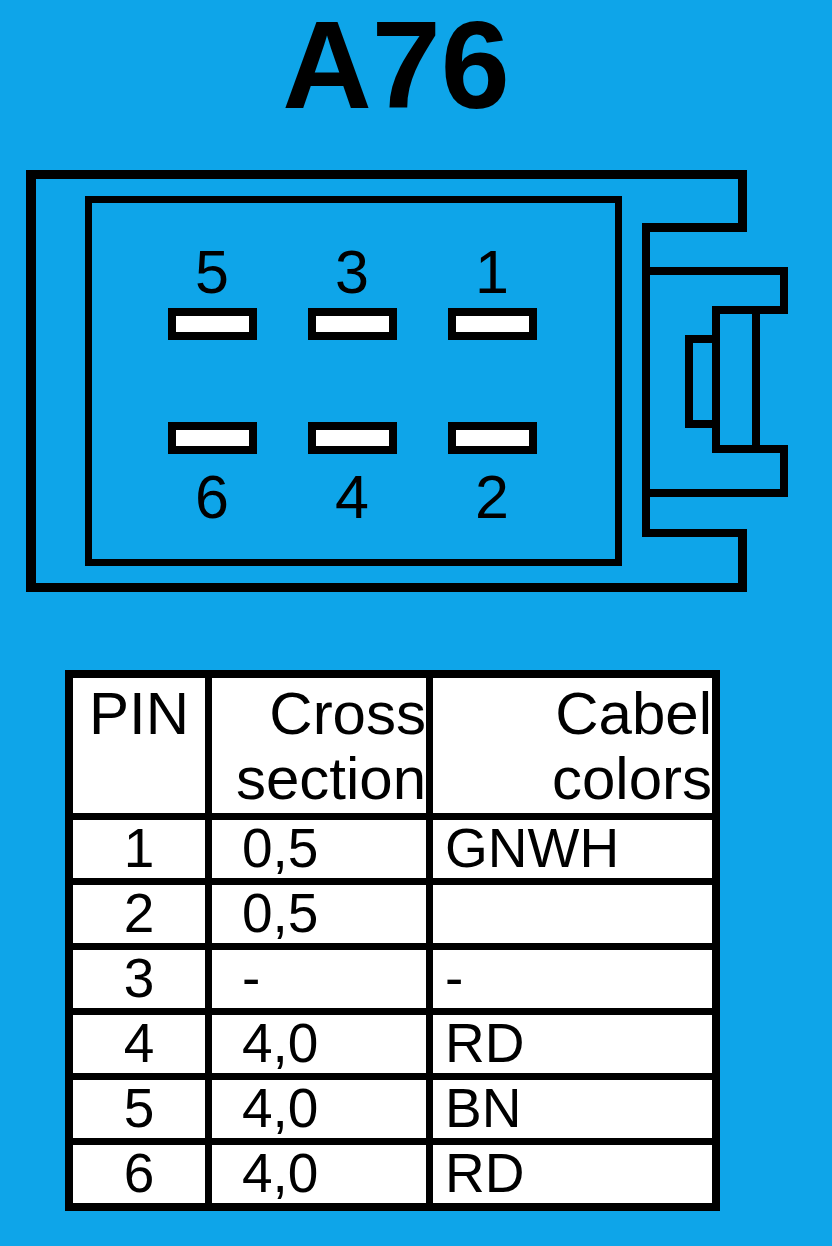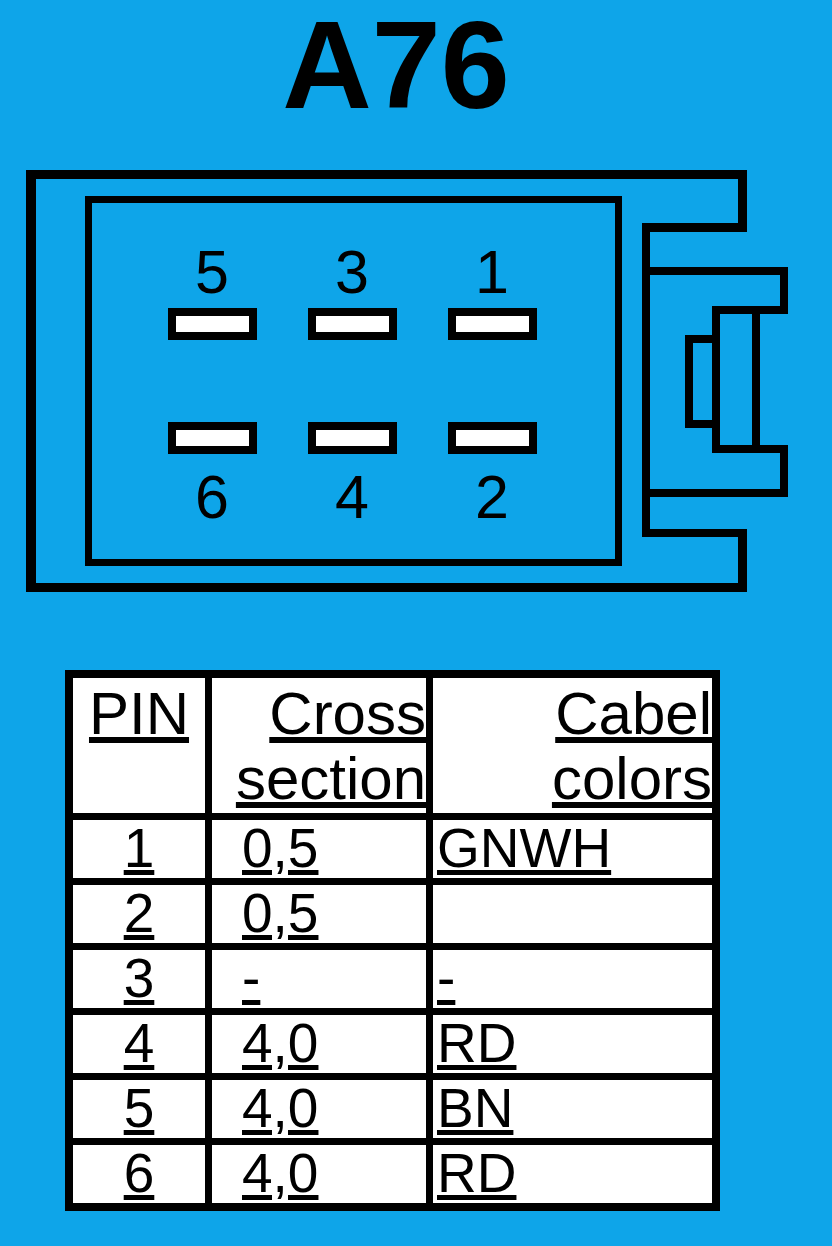--- a/index.html
+++ b/index.html
@@ -11,24 +11,24 @@
   .pin-label{position:absolute;width:60px;text-align:center;font-size:61px;line-height:1;}
   .pin-top{top:242px;}
   .pin-bottom{top:467px;}
   .px0{left:182px;} .px1{left:322px;} .px2{left:462px;}
 
   .tbl{position:absolute;left:65px;top:670px;width:655px;border:8px solid #000;
        box-sizing:border-box;background:#fff;}
   .trow{display:flex;height:65px;border-top:7px solid #000;box-sizing:border-box;
         font-size:55px;line-height:57px;}
   .trow.thead{height:135px;border-top:none;}
-  .c{box-sizing:border-box;height:100%;overflow:hidden;text-decoration:underline;}
+  .c{box-sizing:border-box;height:100%;overflow:hidden;}
   .c1{width:139px;border-right:7px solid #000;text-align:center;}
   .c2{width:221px;border-right:7px solid #000;padding-left:30px;}
-  .c3{width:279px;padding-left:4px;}
+  .c3{width:279px;padding-left:12px;}
   .thead .c{font-size:60px;line-height:65px;padding-top:3px;text-align:center;}
   .thead .c2,.thead .c3{padding-left:0;text-align:right;}
 </style>
 </head>
 <body>
 
 <div class="page">
 
   <div class="title">A76</div>
 

